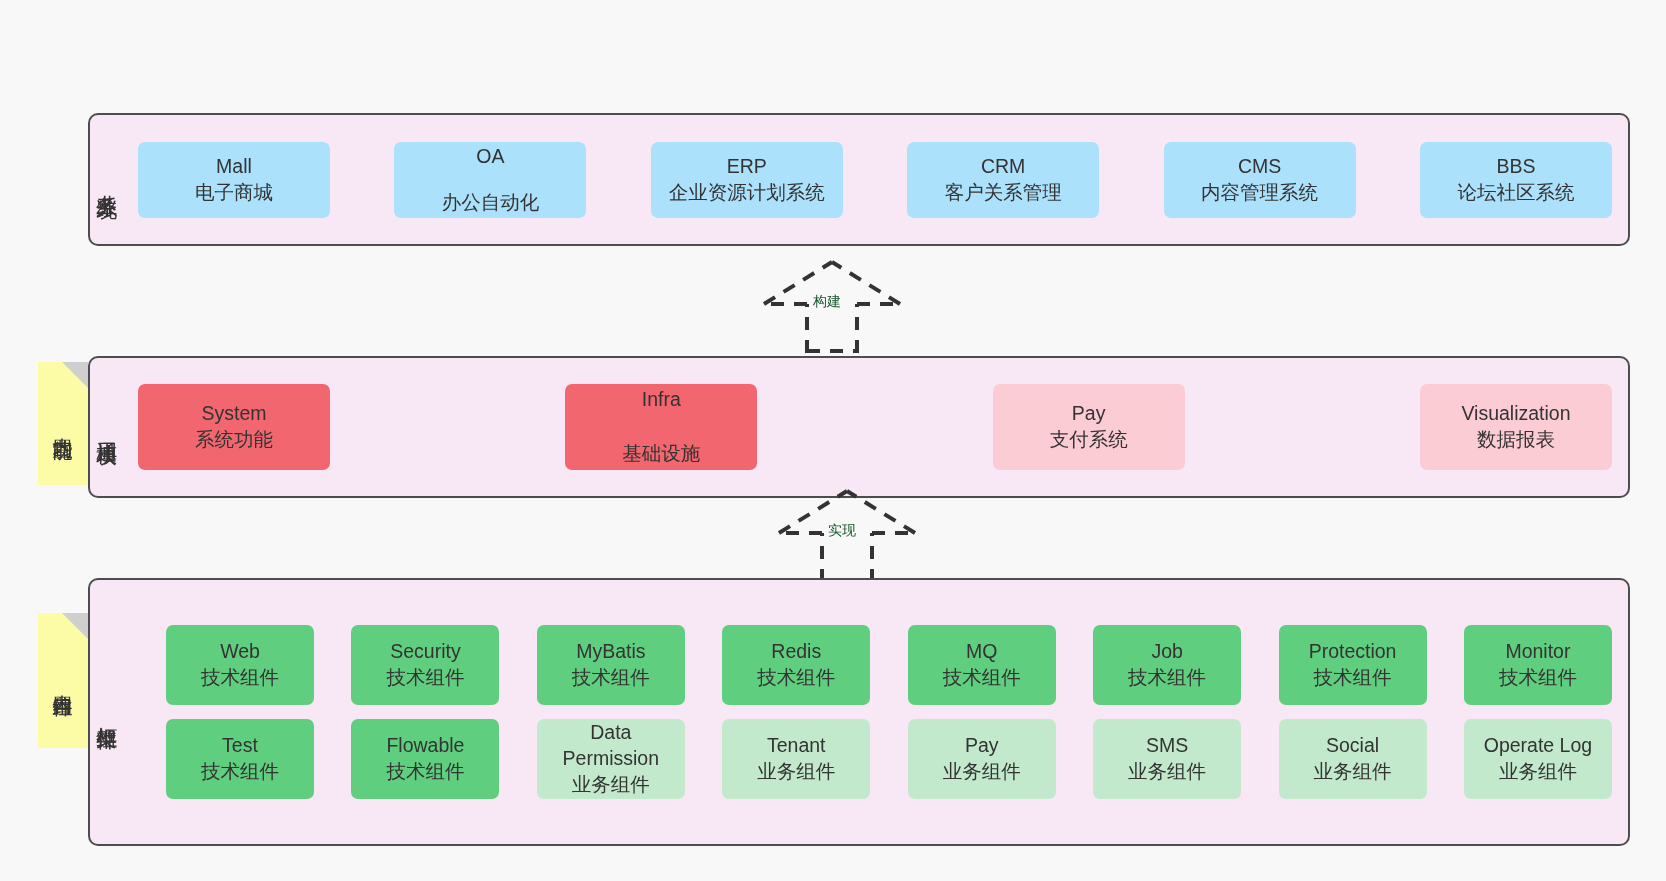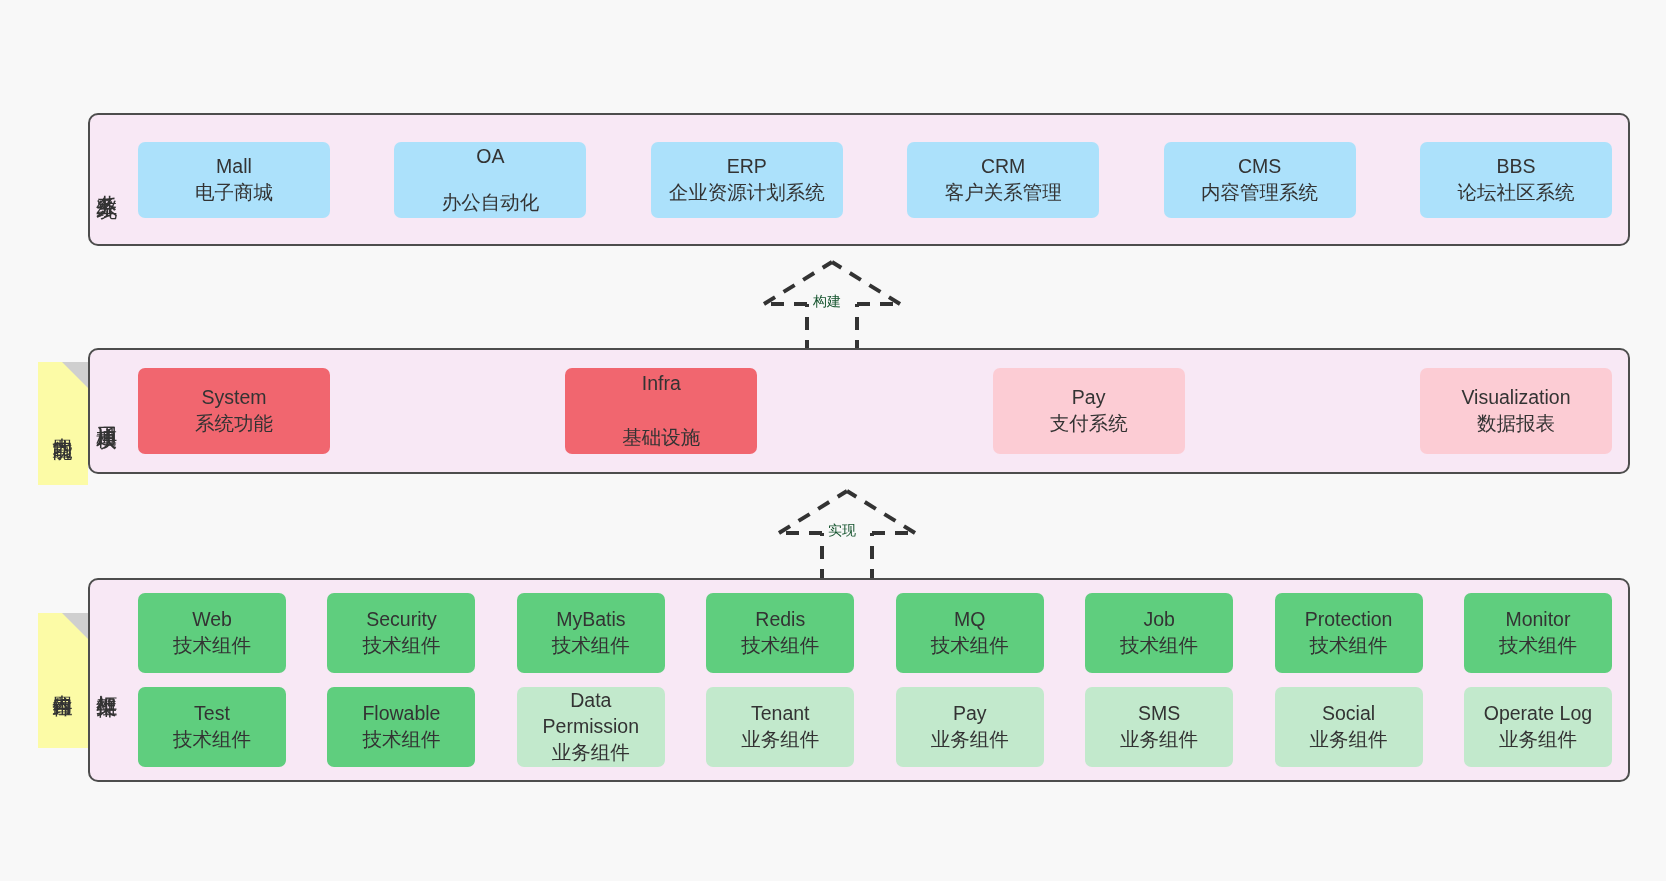--- a/index.html
+++ b/index.html
@@ -172,21 +172,21 @@
   <line x1="97" y1="46" x2="140" y2="46" stroke="#333" stroke-width="4" stroke-dasharray="13,10"></line>
   <line x1="4" y1="46" x2="72" y2="4" stroke="#333" stroke-width="4" stroke-dasharray="13,10"></line>
   <line x1="140" y1="46" x2="72" y2="4" stroke="#333" stroke-width="4" stroke-dasharray="13,10"></line>
 </svg>
 <div class="arrow-label" style="left:813px; top:293px;">构建</div>
 
 <div class="sticky" style="left:38px; top:362px; width:50px; height:123px;">
   <span>内置功能</span>
   <span class="fold"></span>
 </div>
-<div class="layer layer2" style="left:88px; top:348px; width:1542px; height:126px;">
+<div class="layer layer2" style="left:88px; top:356px; width:1542px; height:142px;">
   <div class="layer-label">通用模块</div>
   <div class="layer-body">
     <div class="item" style="background:#f1666f;">
       <span class="t-en">System</span>
       <span class="t-cn">系统功能</span>
     </div>
     <div class="item" style="background:#f1666f;gap:28px;">
       <span class="t-en">Infra</span>
       <span class="t-cn">基础设施</span>
     </div>
@@ -209,21 +209,21 @@
   <line x1="97" y1="46" x2="140" y2="46" stroke="#333" stroke-width="4" stroke-dasharray="13,10"></line>
   <line x1="4" y1="46" x2="72" y2="4" stroke="#333" stroke-width="4" stroke-dasharray="13,10"></line>
   <line x1="140" y1="46" x2="72" y2="4" stroke="#333" stroke-width="4" stroke-dasharray="13,10"></line>
 </svg>
 <div class="arrow-label" style="left:828px; top:522px;">实现</div>
 
 <div class="sticky" style="left:38px; top:613px; width:50px; height:135px;">
   <span>内置组件</span>
   <span class="fold"></span>
 </div>
-<div class="layer layer3" style="left:88px; top:578px; width:1542px; height:204px;">
+<div class="layer layer3" style="left:88px; top:578px; width:1542px; height:268px;gap:28px;">
   <div class="layer-label">框架组件</div>
   <div class="layer-rows">
     <div class="row">
       <div class="item" style="background:#5fce7e;">
         <span class="t-en">Web</span>
         <span class="t-cn">技术组件</span>
       </div>
       <div class="item" style="background:#5fce7e;">
         <span class="t-en">Security</span>
         <span class="t-cn">技术组件</span>

